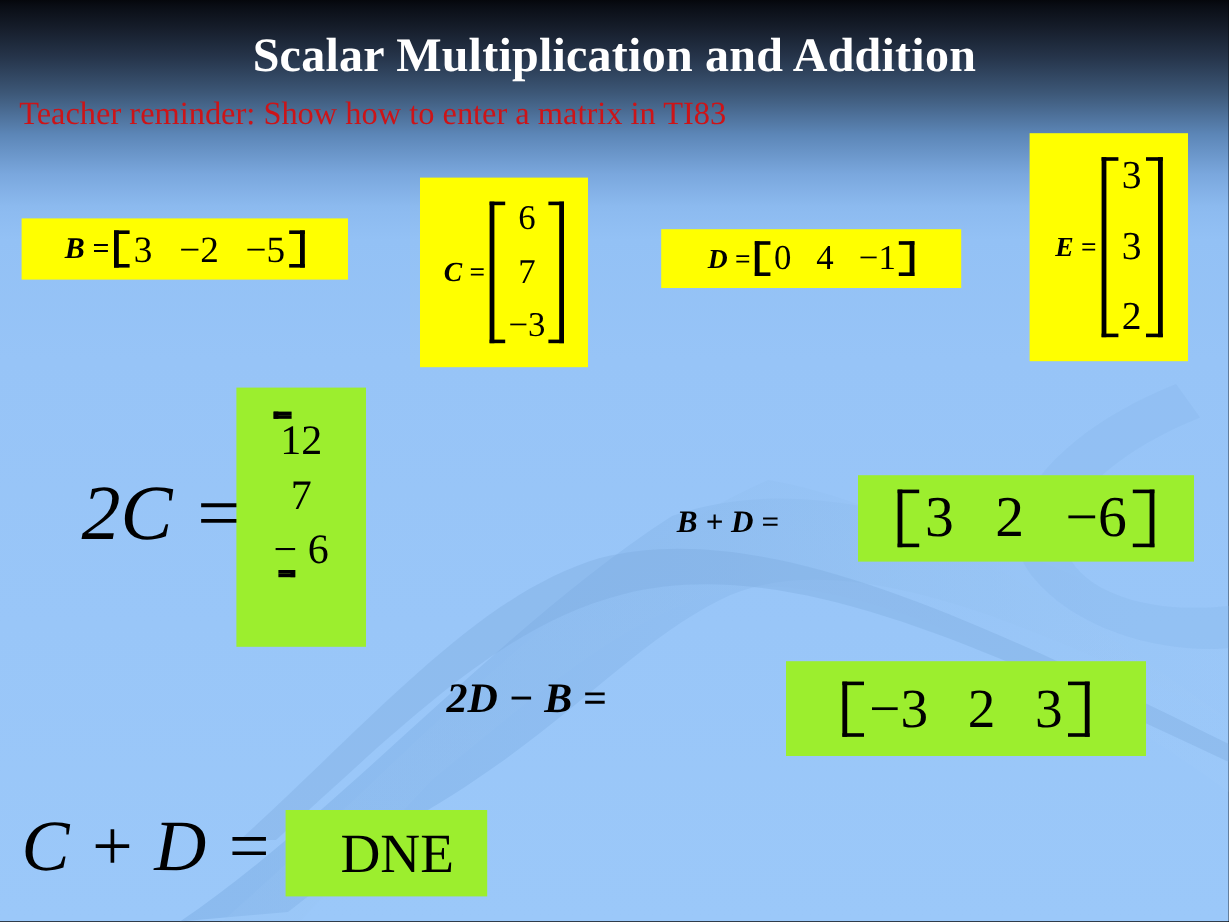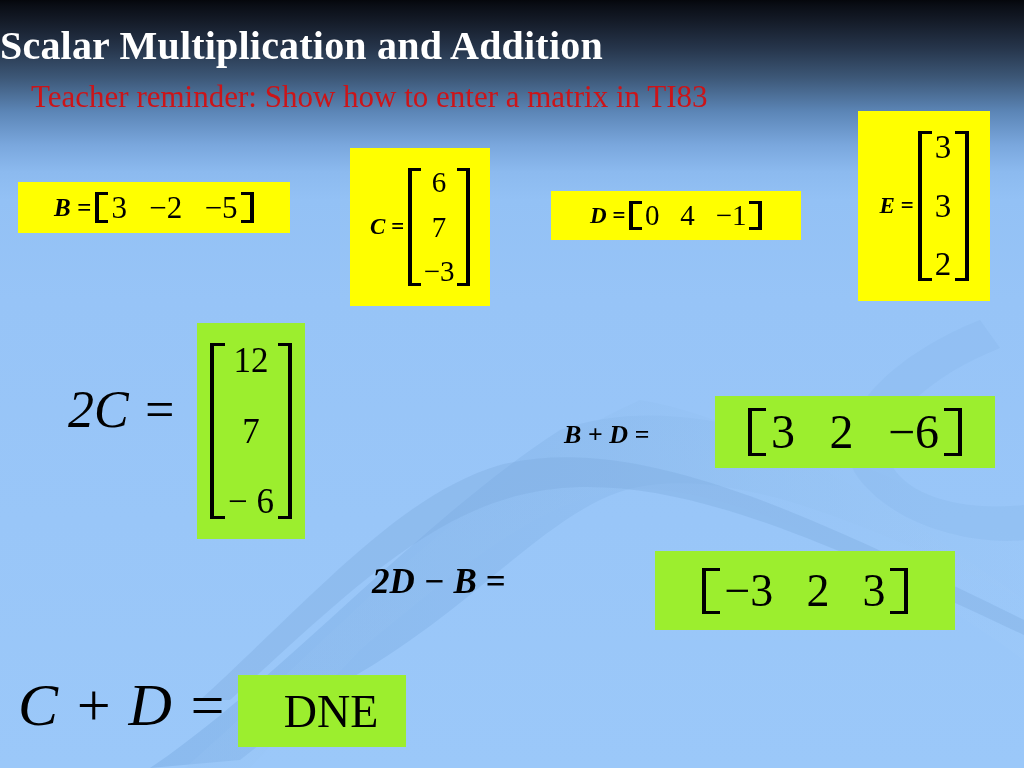--- a/index.html
+++ b/index.html
@@ -52,32 +52,33 @@
     color: #000;
     white-space: nowrap;
   }
 
   
   #title {
     position: absolute;
     left: 0;
     top: 22px;
     width: 1024px;
+    text-align: center;
     color: #ffffff;
     font-size: 40px;
     font-weight: bold;
     letter-spacing: .2px;
     white-space: nowrap;
   }
   #subtitle {
     position: absolute;
-    left: 31px;
+    left: 16px;
     top: 79px;
     color: #cc1418;
-    font-size: 31px;
+    font-size: 27px;
     white-space: nowrap;
   }
 
   
   .matrix {
     display: inline-flex;
     align-items: stretch;
     line-height: 1;
   }
   .brk {
@@ -120,23 +121,23 @@
 
   #box-D  { left: 551px; top: 191px; width: 250px; height: 49px;  font-size: 30px; }
   #box-D .lhs { font-size: 23px; font-weight: bold; margin-right: 4px; }
   #box-D .matrix { font-size: 29px; }
 
   #box-E  { left: 858px; top: 111px; width: 132px; height: 190px; font-size: 30px; }
   #box-E .lhs { font-size: 23px; font-weight: bold; margin-right: 4px; }
   #box-E .matrix { font-size: 33px; height: 150px; }
 
   
-  #lhs-2C { left: 68px; top: 380px; font-size: 52px; }
+  #lhs-2C { left: 68px; top: 391px; font-size: 65px; }
   #box-2C { left: 197px; top: 323px; width: 108px; height: 216px; }
-  #box-2C .matrix { font-size: 35px; height: 176px; }
+  #box-2C .matrix { font-size: 35px; height: 176px; flex-direction: column; }
 
   #lhs-BD { left: 540px; top: 420px; font-size: 26px; font-weight: bold; margin-left: 24px; }
   #box-BD { left: 715px; top: 396px; width: 280px; height: 72px; }
   #box-BD .matrix { font-size: 48px; }
 
   #lhs-2DB { left: 372px; top: 562px; font-size: 35px; font-weight: bold; }
   #box-2DB { left: 655px; top: 551px; width: 300px; height: 79px; }
   #box-2DB .matrix { font-size: 46px; }
 
   #lhs-CD { left: 18px; top: 671px; font-size: 60px; }

